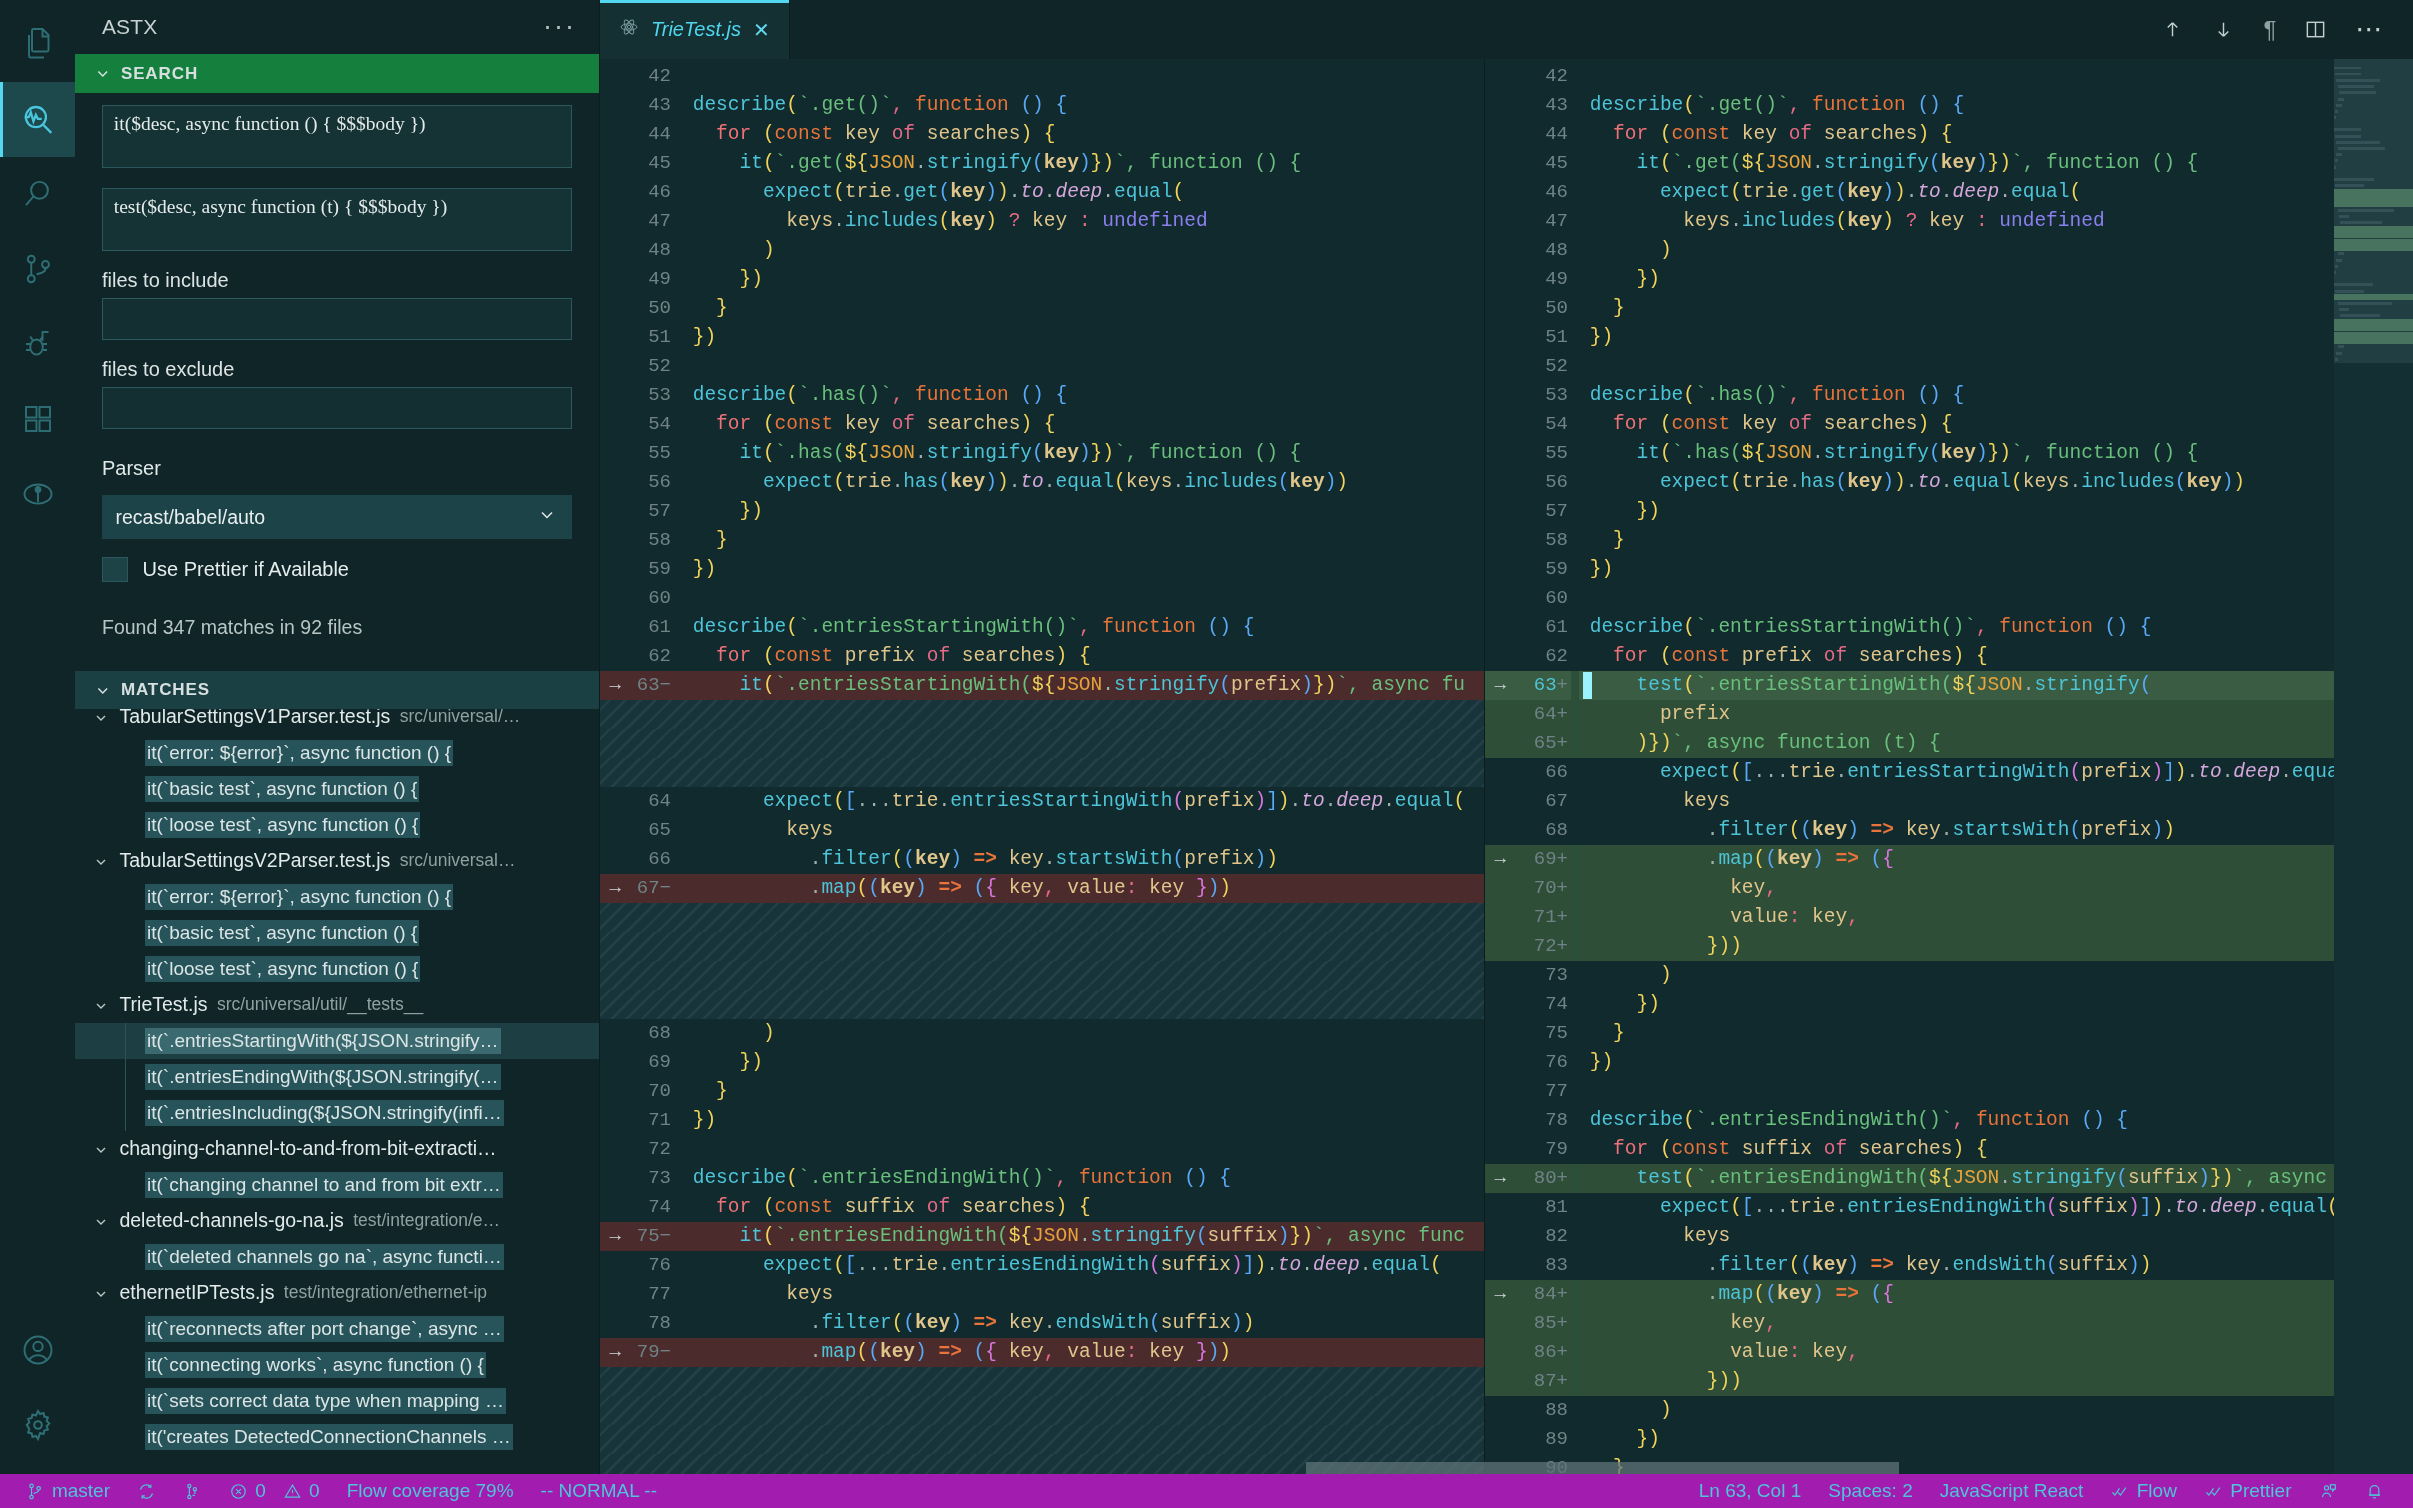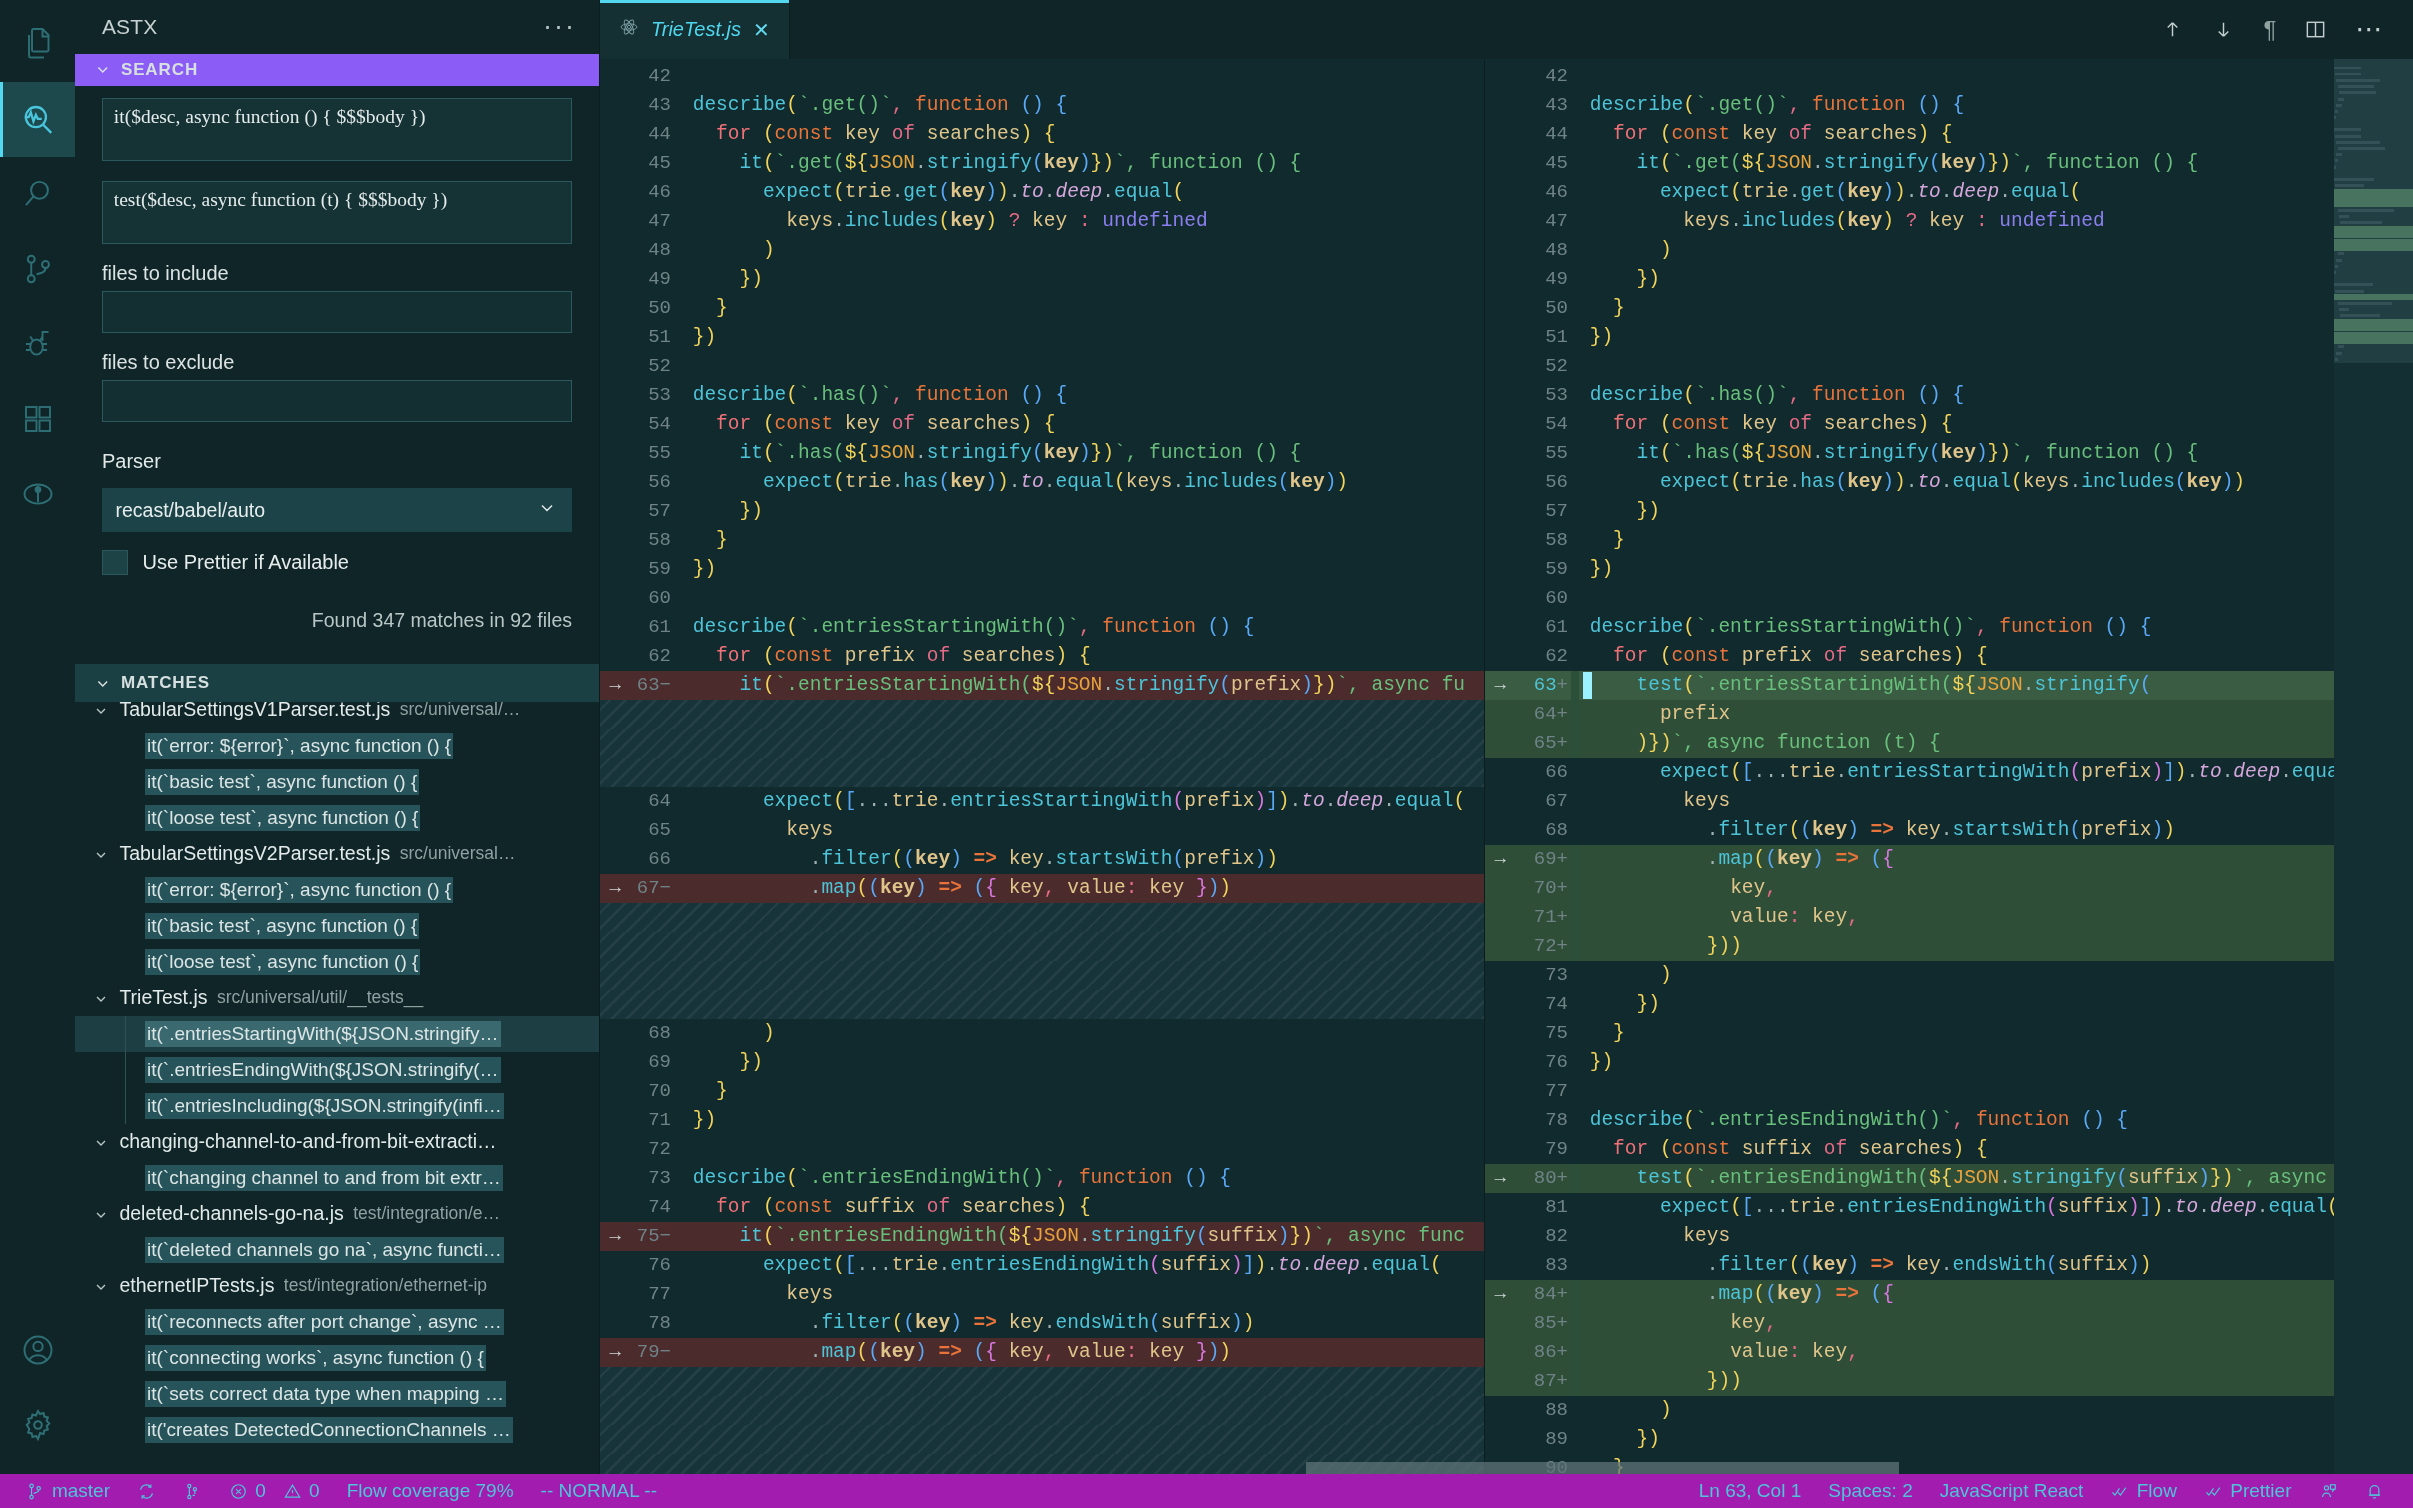--- a/index.html
+++ b/index.html
@@ -37,21 +37,21 @@
     width:525px; flex:0 0 525px; background:#102527;
     display:flex; flex-direction:column; min-height:0;
     border-right:1.3px solid #0c1d1f;
   }
   .side-title {
     height:54px; display:flex; align-items:center; justify-content:space-between;
     padding:0 23px 0 27px; font-size:21px; color:#c6d1d1; letter-spacing:0.1px;
   }
   .side-title .dots { color:#b4c2c2; font-size:27px; letter-spacing:2px; line-height:0.5; }
   .section-header {
-    height:32px; background:#8b5cf6; display:flex; align-items:center; gap:9.4px;
+    height:39px; background:#15803d; display:flex; align-items:center; gap:9.4px;
     padding:0 0 0 19px; font-size:17px; font-weight:bold; letter-spacing:0.9px; color:#d7e0e0;
   }
   .chev { width:17.5px; height:17.5px; flex:0 0 17.5px; display:inline-block; }
   .search-body { padding:12px 27px 0 27px; }
   .code-input {
     width:100%; height:63px; background:#153235; border:1.3px solid #2b585c;
     color:#e4ebeb; font-family:Liberation Serif, serif; font-size:19.5px;
     padding:6.7px 10.8px; display:flex; align-items:flex-start; overflow:hidden;
     white-space:nowrap;
   }
@@ -62,21 +62,21 @@
   }
   .parser-label { font-size:20px; color:#e1e8e8; margin:28px 0 15px 0; }
   .select-box {
     width:100%; height:44px; background:#1c4347; border:none;
     display:flex; align-items:center; justify-content:space-between;
     padding:0 15px 0 13.5px; font-size:19.5px; color:#e8eeee;
   }
   .checkrow { display:flex; align-items:center; gap:15px; margin-top:17.5px; }
   .checkbox { width:25.6px; height:25.6px; background:#1d4347; border:0.7px solid #2b585c; flex:0 0 25.6px; }
   .checkrow span { font-size:20px; color:#e6eded; }
-  .found-text { font-size:19.5px; color:#b9c6c6; margin:34px 0 0 0;text-align:right; }
+  .found-text { font-size:19.5px; color:#b9c6c6; margin:34px 0 0 0; }
 
   .matches-header {
     height:38px; background:#1b4044; display:flex; align-items:center; gap:9.4px;
     padding-left:19px; font-size:17px; font-weight:bold; letter-spacing:0.9px;
     color:#d7e0e0; margin-top:32px; flex:0 0 38px;
   }
   .matches-list { flex:1; overflow:hidden; position:relative; padding-top:1.3px; }
   .m-file {
     display:flex; align-items:center; gap:9.4px; height:36px; padding-left:17.5px;
     font-size:19.5px; color:#d8e1e1; white-space:nowrap;

